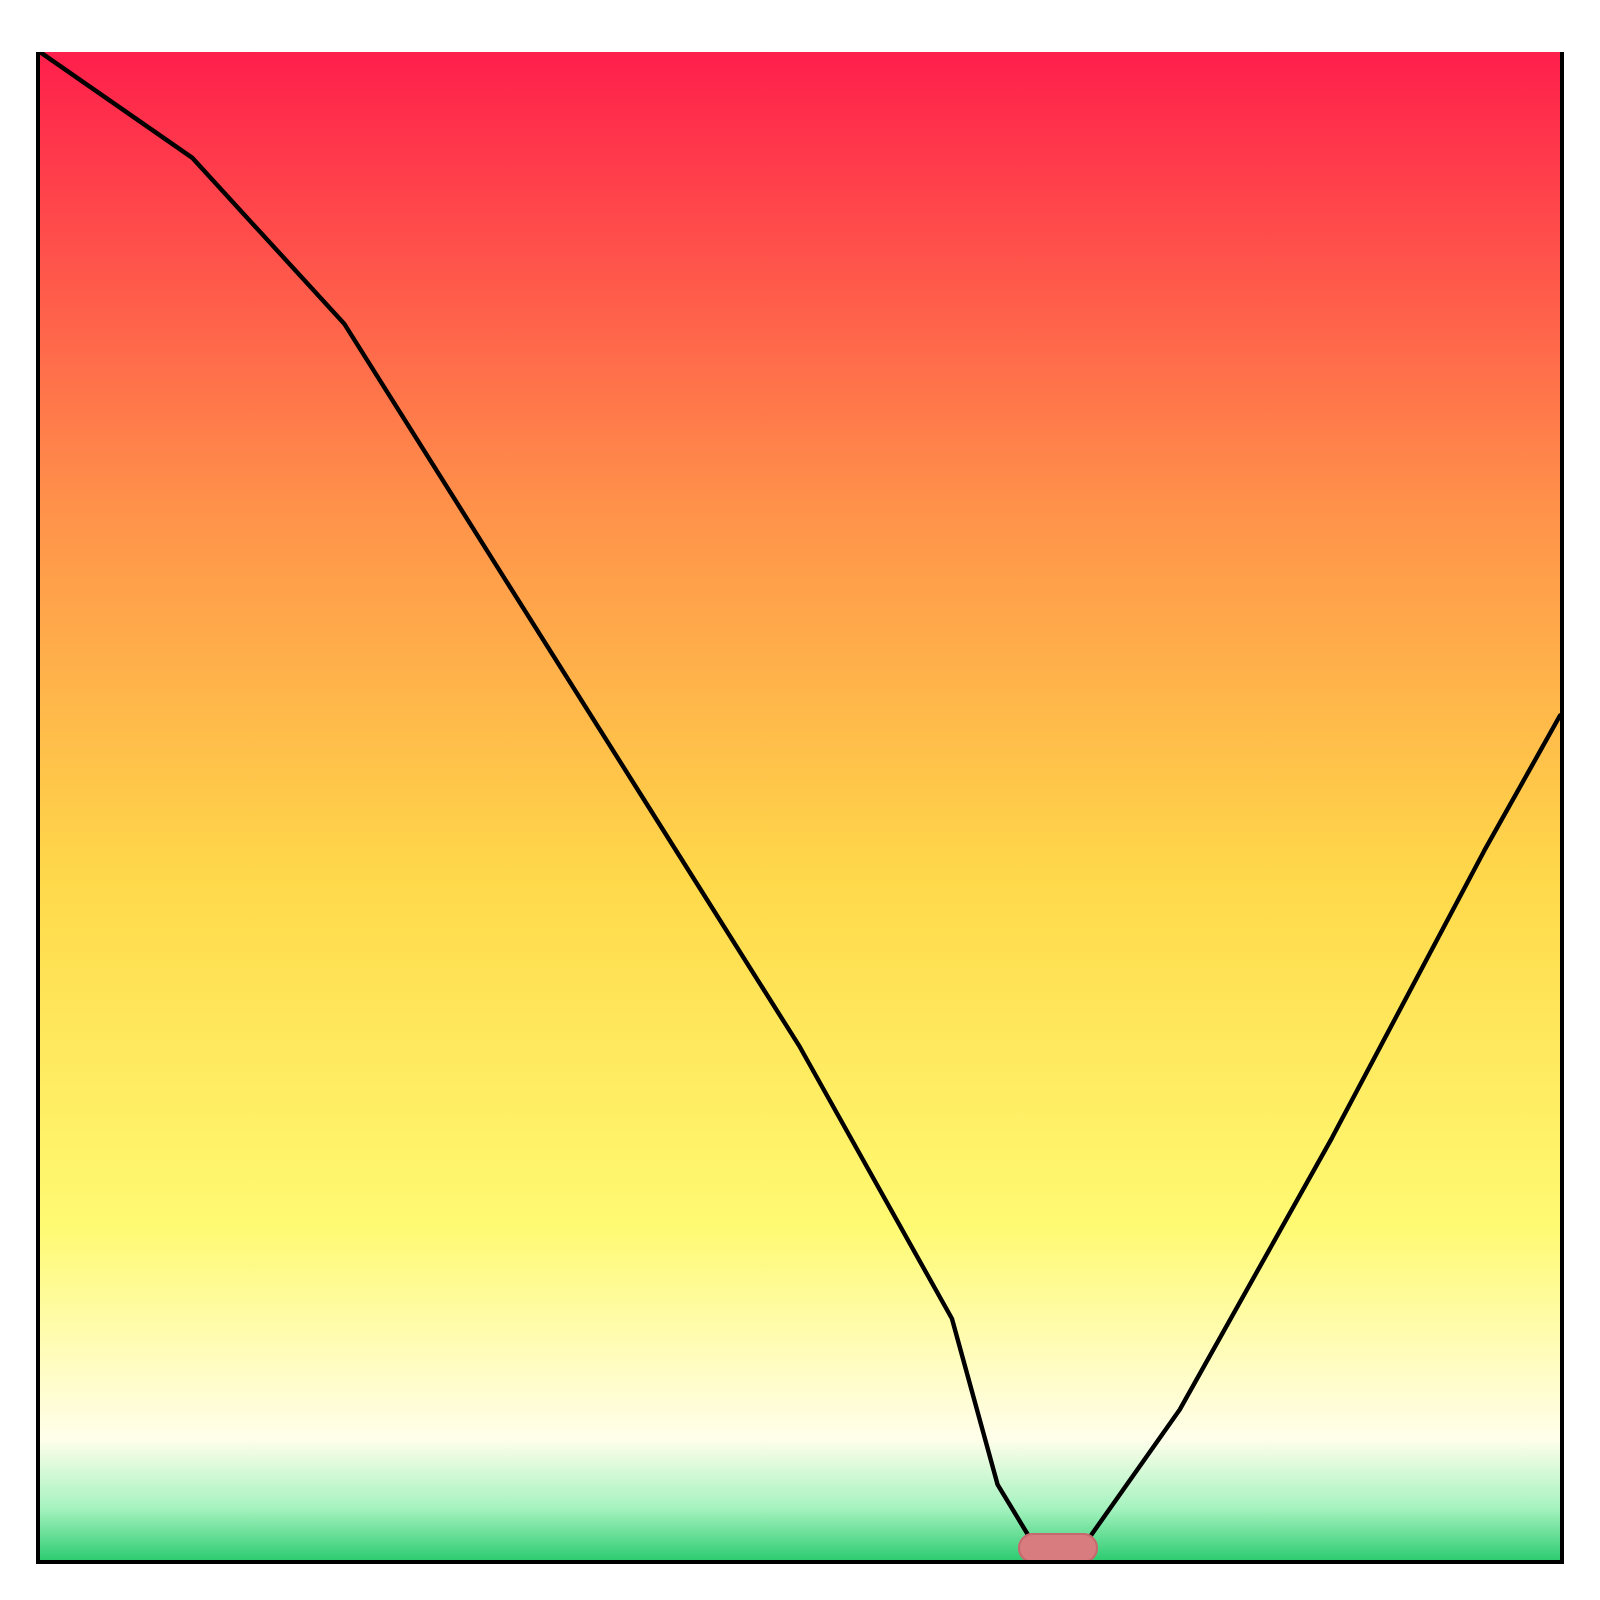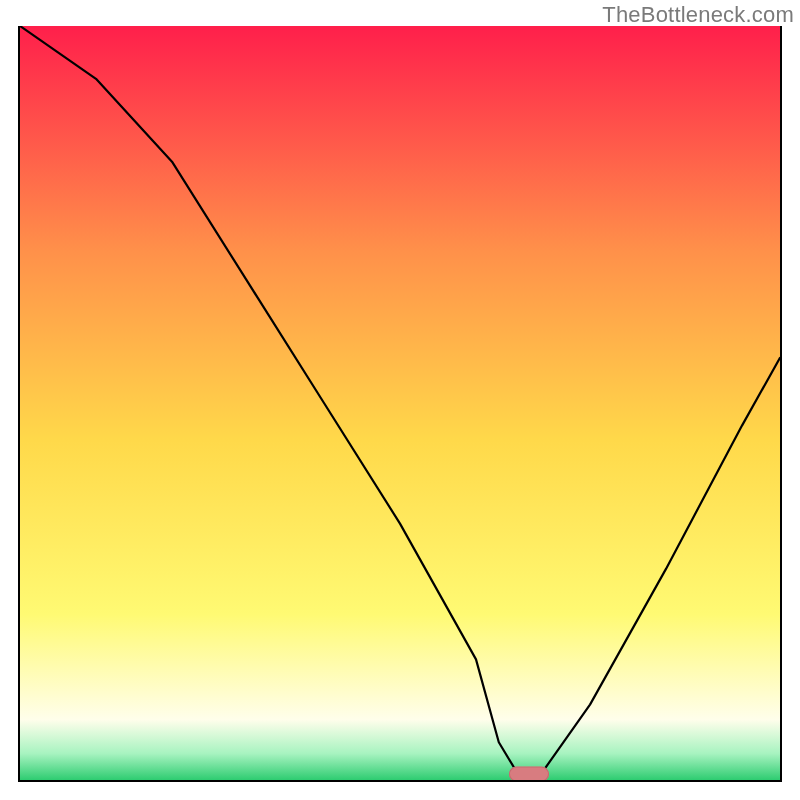--- a/index.html
+++ b/index.html
@@ -57,21 +57,20 @@
     height: 15px;
     border-radius: 8px;
     transform: translate(-50%, -50%);
   }
 </style>
 </head>
 <body>
 
 <div class="stage">
 
-  <div class="watermark">TheBottleneck.com</div>
 
   <div class="plot-frame">
 
     <svg class="gradient" viewBox="0 0 760 754" preserveAspectRatio="none">
       <defs>
         <linearGradient id="bg" x1="0" y1="0" x2="0" y2="1">
           <stop id="g0" offset="0" stop-color="#FF1F4B"></stop>
           <stop id="g1" offset="0.30" stop-color="#FF914A"></stop>
           <stop id="g2" offset="0.55" stop-color="#FFD94A"></stop>
           <stop id="g3" offset="0.78" stop-color="#FFFA73"></stop>

